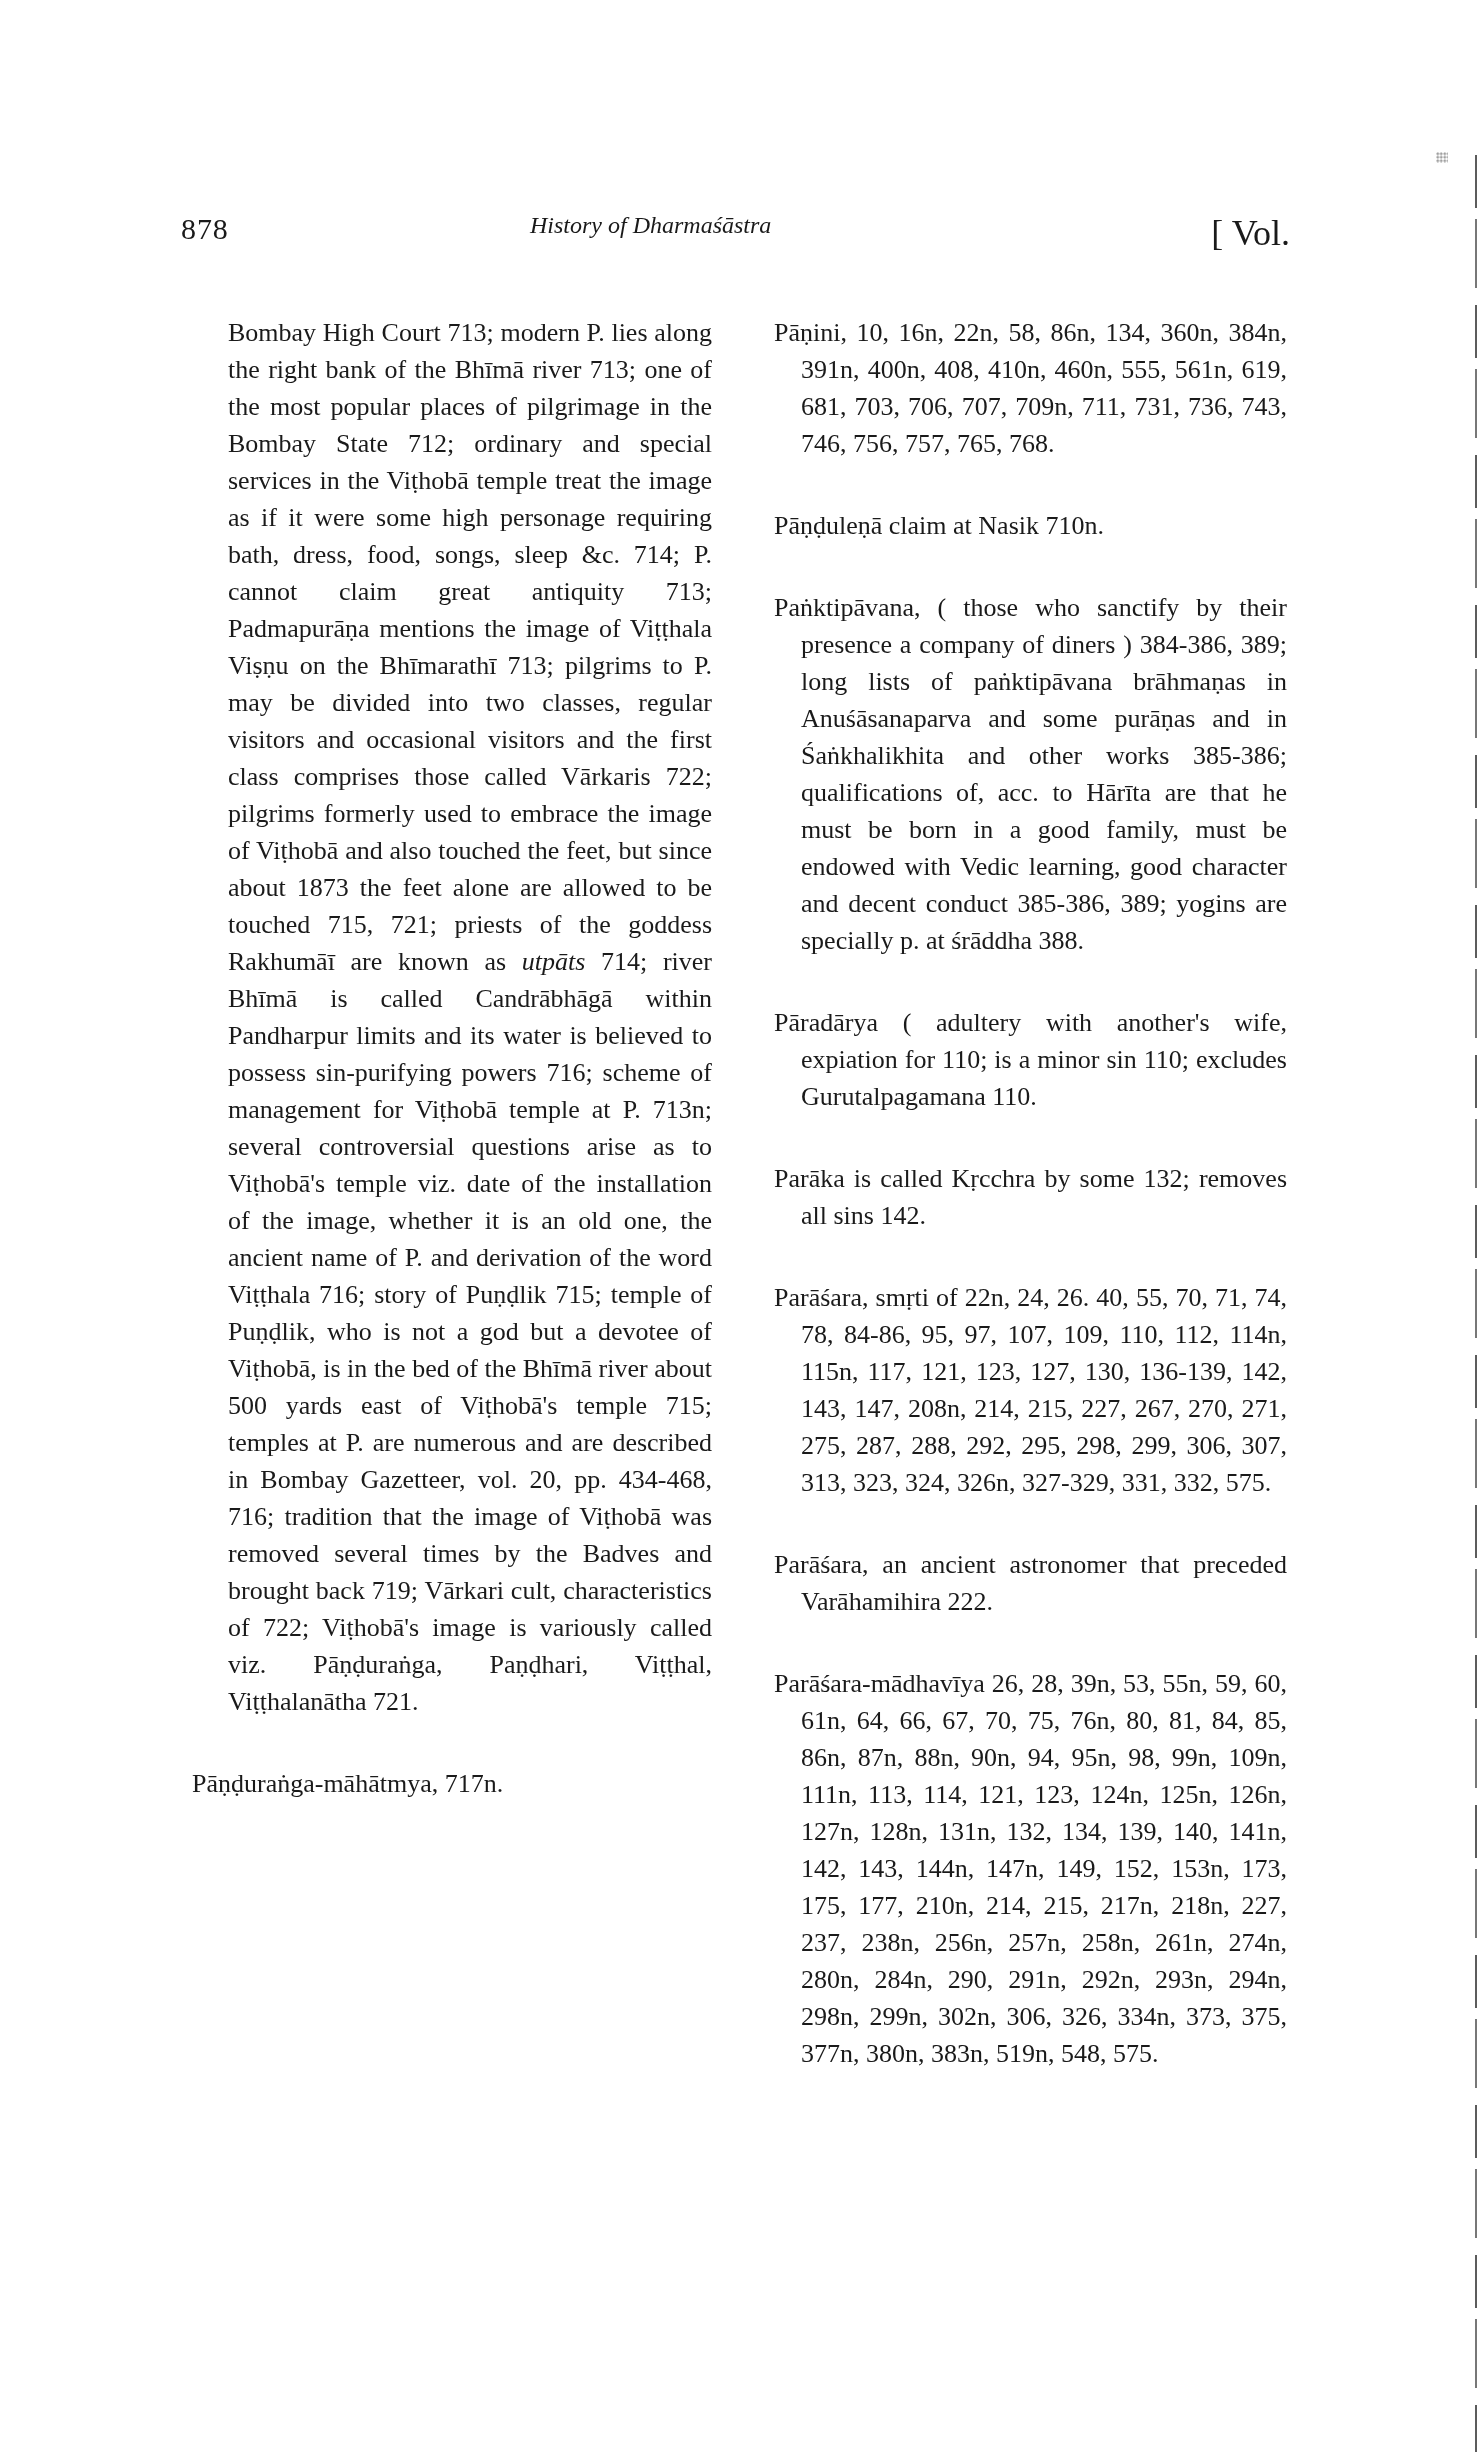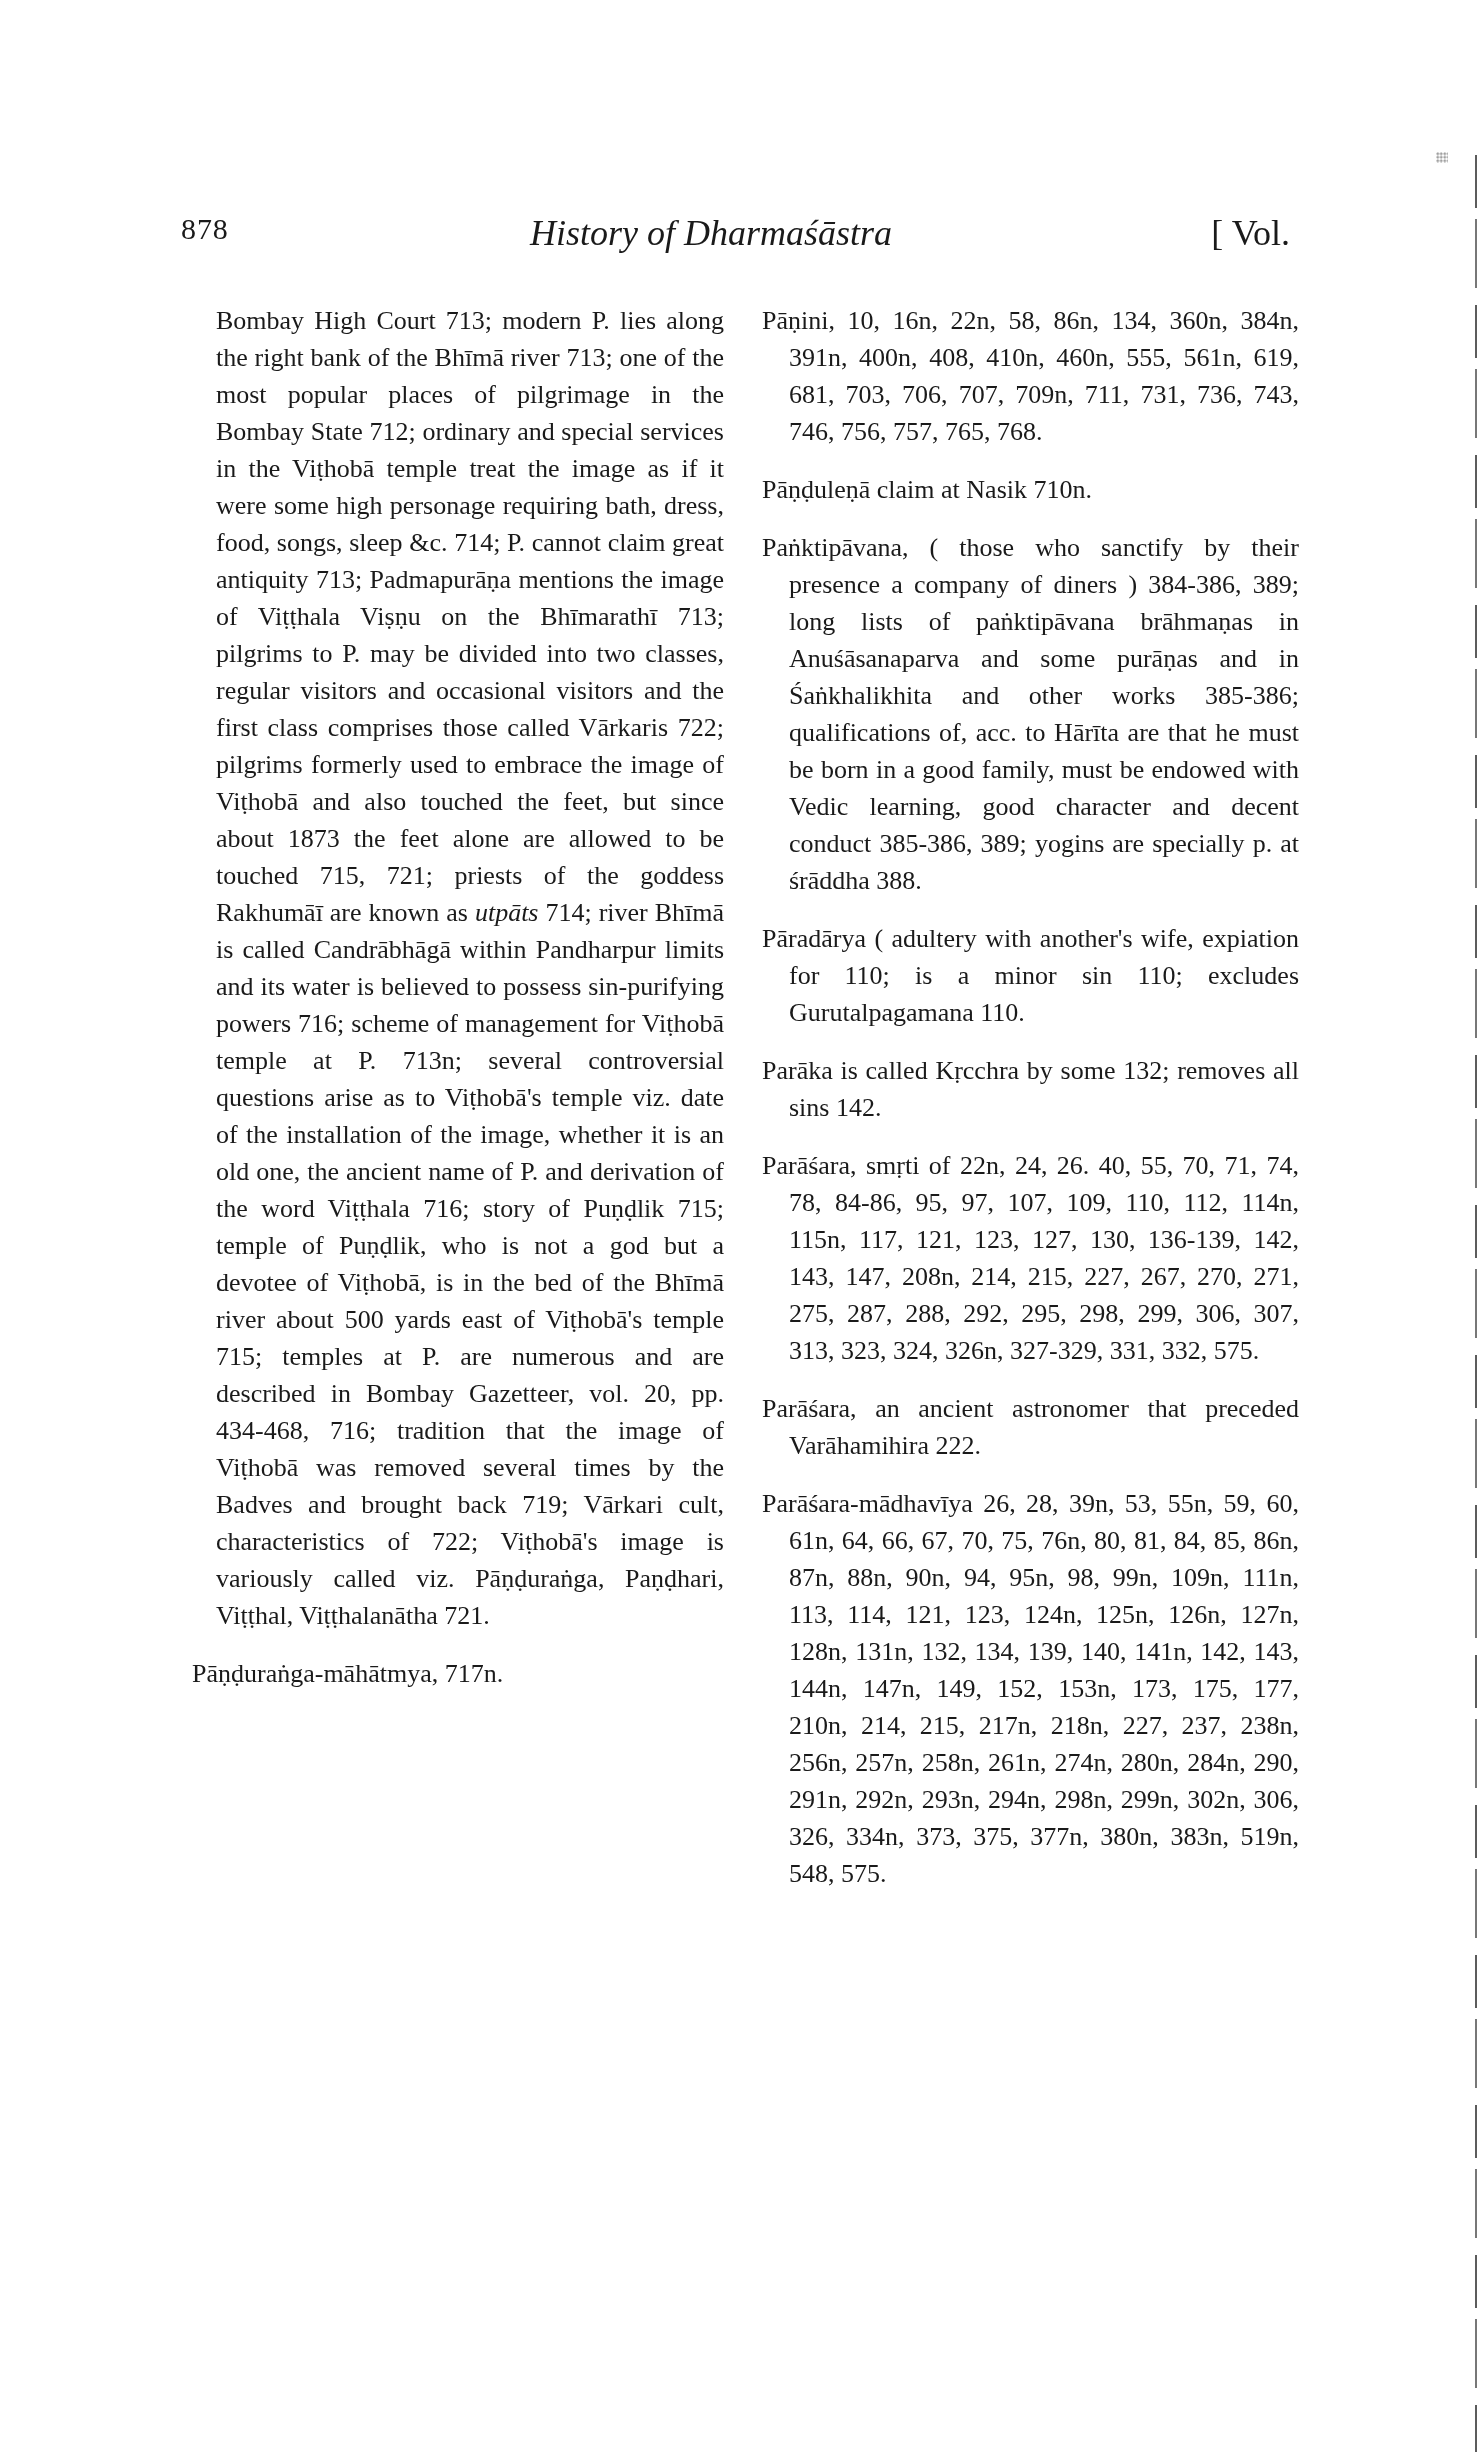--- a/index.html
+++ b/index.html
@@ -3,26 +3,26 @@
 <meta charset="utf-8">
 <style>
   html, body { margin: 0; padding: 0; background: #ffffff; }
   body {
     width: 1482px; height: 2462px; position: relative; overflow: hidden;
     font-family: "Liberation Serif", "DejaVu Serif", serif;
     color: #1a1a1a;
   }
   .page-header { position: absolute; top: 212px; left: 181px; width: 1109px; height: 53px; }
   .page-number { position: absolute; left: 0; top: 0; font-size: 30px; letter-spacing: 0.9px; }
-  .running-title { position: absolute; left: 349px; top: 0; font-size: 36px; font-style: italic; }
+  .running-title { position: absolute; left: 349px; top: 0; font-size: 24px; font-style: italic; }
   .volume-mark { position: absolute; right: 0; top: 0; font-size: 36px; }
   .column { position: absolute; font-size: 26px; line-height: 37px; text-align: justify; }
   .col-left { left: 216px; top: 302px; width: 508px; }
   .col-right { left: 762px; top: 302px; width: 537px; }
-  .entry { margin: 0; }
+  .entry { margin: 12px; }
   .entry.continuation { padding-left: 0; }
   .entry.hanging { padding-left: 27px; text-indent: -27px; }
   .col-left .entry.hanging { margin-left: -24px; font-family: Liberation Serif, serif; }
   .gap { height: 21px; }
   .right-rule {
     position: absolute; left: 1475px; top: 155px; width: 1.8px; height: 2297px;
     background: repeating-linear-gradient(to bottom, #333 0 53px, transparent 53px 64px, #555 64px 133px, transparent 133px 150px);
     opacity: 0.8;
   }
   .speck { position: absolute; left: 1436px; top: 152px; width: 12.4px; height: 10.6px;

